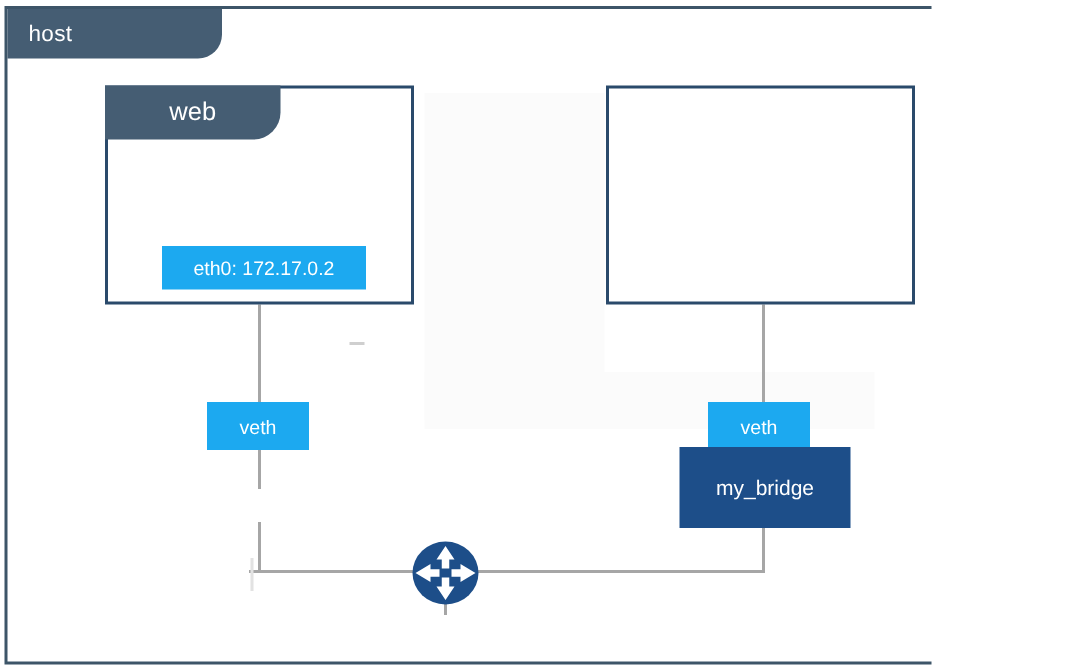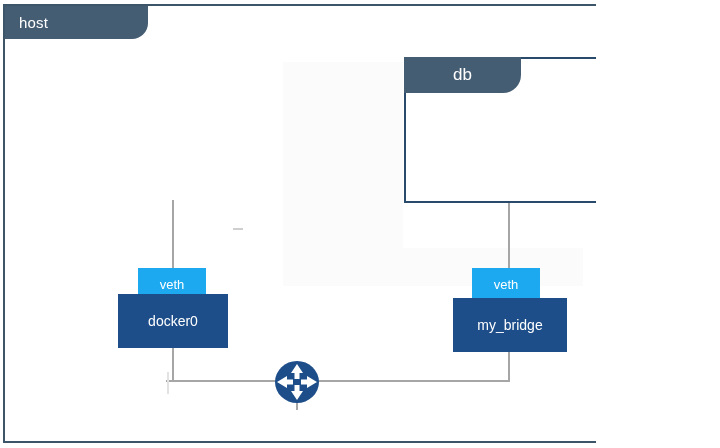--- a/index.html
+++ b/index.html
@@ -9,20 +9,21 @@
   }
   body {
     font-family: "Liberation Sans", sans-serif;
   }
   #canvas {
     position: relative;
     width: 596px;
     height: 448px;
     background: #ffffff;
     overflow: hidden;
+    padding-left: 25px;
   }
 
   
   #host-frame {
     position: absolute;
     left: 3px;
     top: 4px;
     width: 712px;
     height: 439px;
     border: 2px solid #3d5568;
@@ -144,29 +145,31 @@
   <div class="line-v" style="left:508px; top:352px; height:30px;"></div>
 
   <div class="line-h" style="left:166px; top:380px; width:132px;"></div>
   <div class="line-h" style="left:296px; top:380px; width:214px;"></div>
 
   <div class="line-v" style="left:296px; top:398px; height:12px;"></div>
 
   <div class="line-h" style="left:233px; top:228px; width:10px; background:#cfcfcf;"></div>
   <div class="line-v" style="left:167px; top:372px; height:22px; background:#e2e2e2;"></div>
 
+  <div class="container-box" style="left:70px; top:57px; width:206px; height:146px;">
+    <div class="container-tab" style="width:117px;">web</div>
+    <div class="blue-box" style="left:36px; top:105px; width:136px; height:29px;">eth0: 172.17.0.2</div>
+  </div>
 
   <div class="container-box" style="left:404px; top:57px; width:206px; height:146px;">
-    <div class="container-tab" style="width:117px;">db</div>
   </div>
 
   <div class="blue-box veth" style="left:138px; top:220px; width:68px; height:32px;">veth</div>
   <div class="blue-box veth" style="left:472px; top:220px; width:68px; height:32px;">veth</div>
 
-  <div class="navy-box" style="left:118px; top:294px; width:110px; height:54px;">docker0</div>
   <div class="navy-box" style="left:453px; top:298px; width:114px; height:54px;">my_bridge</div>
 
   <div id="router-icon">
     <svg viewBox="0 0 46 44" width="46" height="44" aria-hidden="true">
       <ellipse cx="23" cy="22" rx="22" ry="21" fill="#1d4e89"></ellipse>
       <g fill="#ffffff">
 
         <polygon points="23,4 29,13 25.5,13 25.5,19 20.5,19 20.5,13 17,13"></polygon>
 
         <polygon points="23,40 29,31 25.5,31 25.5,25 20.5,25 20.5,31 17,31"></polygon>

